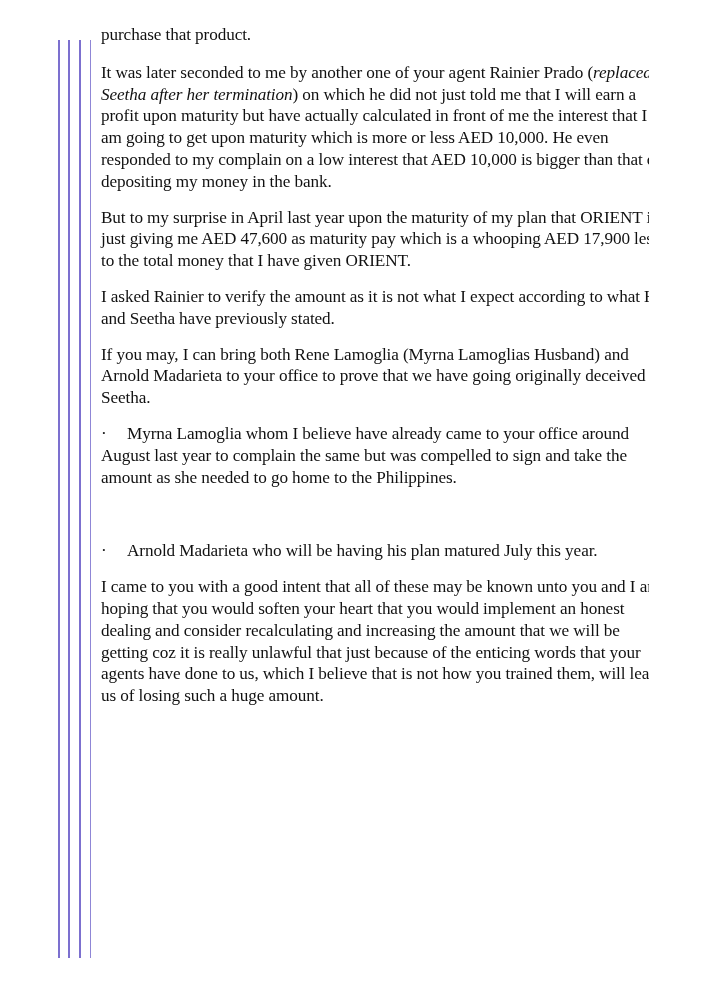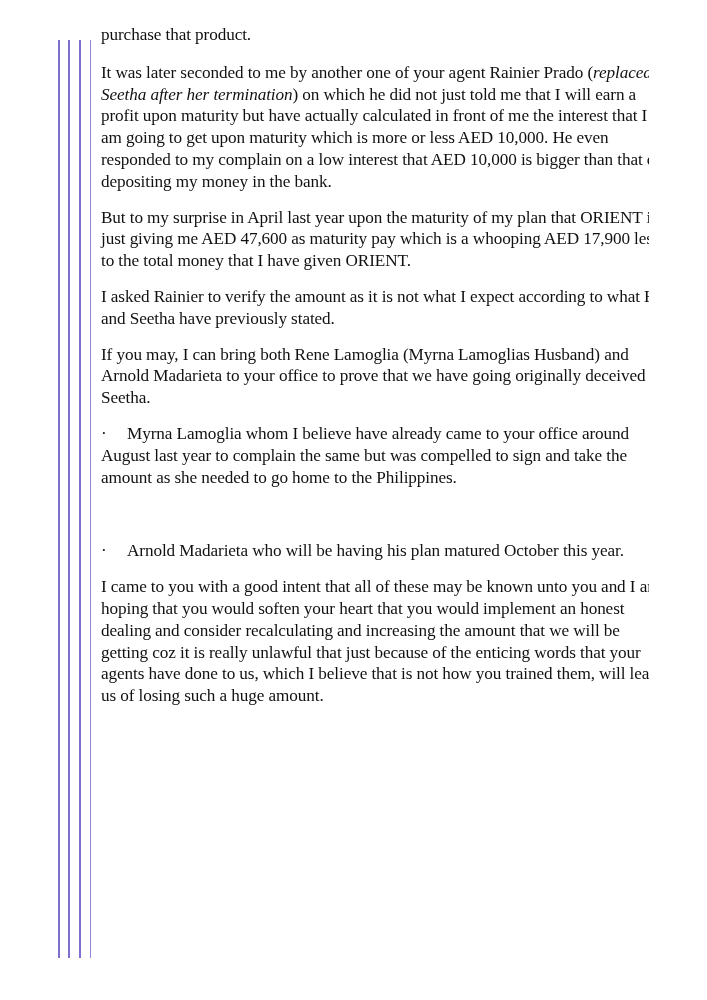--- a/index.html
+++ b/index.html
@@ -79,21 +79,21 @@
 
     <p>If you may, I can bring both Rene Lamoglia (Myrna Lamoglias Husband) and Arnold Madarieta to your office to prove that we have going originally deceived by Seetha.</p>
 
     <p>
       <span class="bullet-dot">·</span><span>Myrna Lamoglia whom I believe  have already came to your office around August last year to complain the same but was compelled to sign and take the amount as she needed to go home to the Philippines.</span>
     </p>
 
     <div class="gap-large"></div>
 
     <p>
-      <span class="bullet-dot">·</span><span>Arnold Madarieta who will be having his plan matured October this year.</span>
+      <span class="bullet-dot">·</span><span>Arnold Madarieta who will be having his plan matured July this year.</span>
     </p>
 
     <p>I came to you with a good intent that all of these may be known unto you and I am hoping that you would soften your heart that you would implement an honest dealing and consider recalculating and increasing the amount that we will be getting coz it is really unlawful that just because of the enticing words that your agents have done to us, which I believe that is not how you trained them, will lead us of losing such a huge amount.</p>
 
     <div class="gap-huge"></div>
 
   </div>
 </div>
 
 </body></html>

